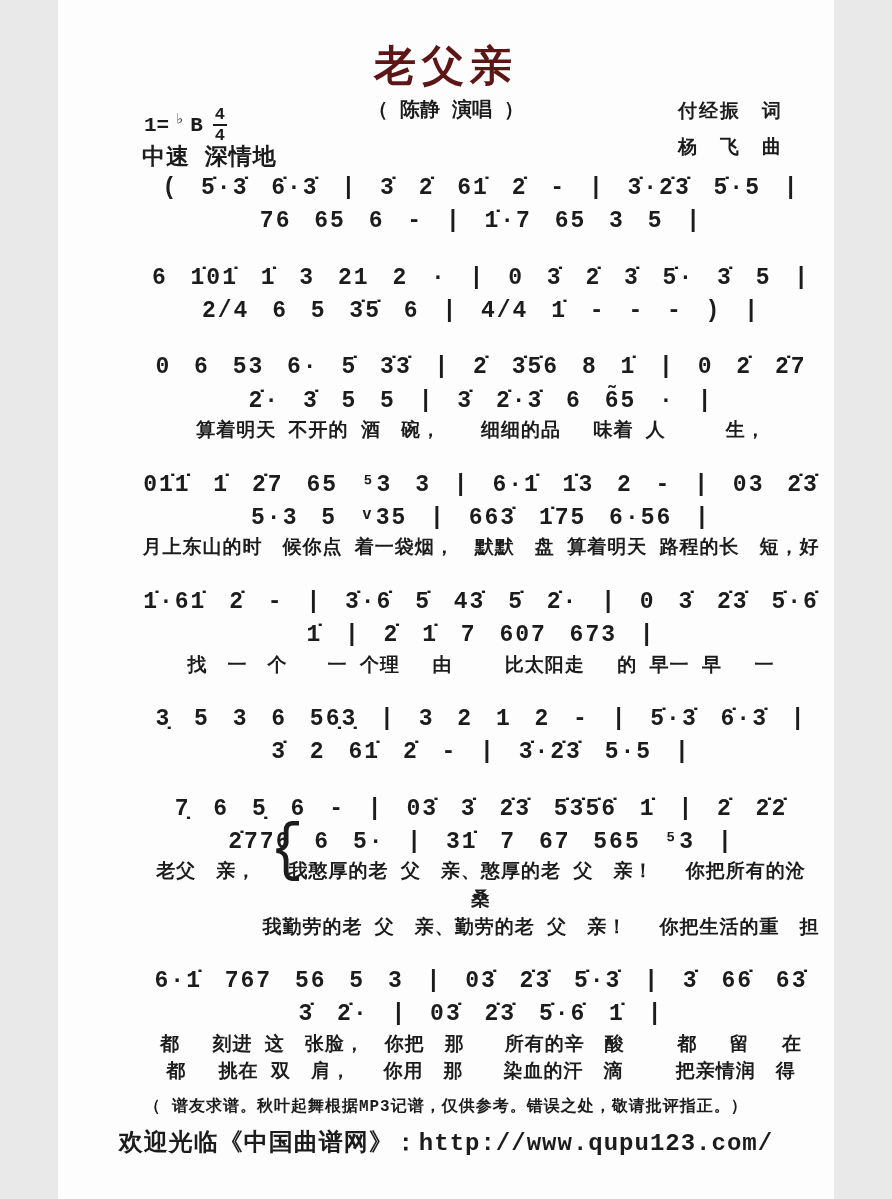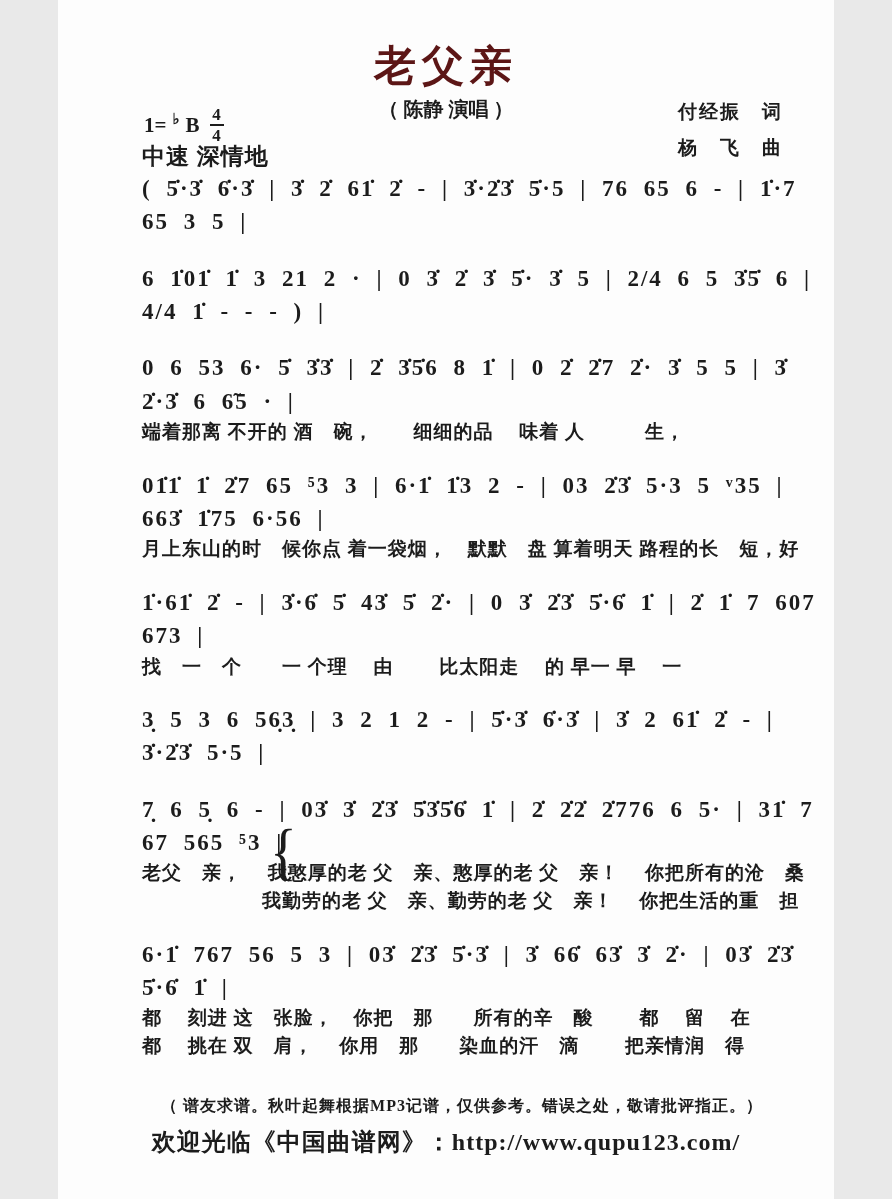--- a/index.html
+++ b/index.html
@@ -3,21 +3,21 @@
 <meta charset="utf-8">
 <style>
   html,body{margin:0;padding:0;background:#e9e9e9;}
   .sheet{
     position:relative;
     width:776px;min-height:1199px;
     margin:0 auto;
     background:#fdfdfd;
     box-sizing:border-box;
     color:#1c1c1c;
-    font-family:Liberation Serif, serif;
+    font-family:Liberation Mono, monospace;
     overflow:hidden;
   }
   
   .title{
     position:absolute;top:38px;left:0;width:100%;
     text-align:center;font-size:42px;font-weight:bold;
     letter-spacing:6px;
   }
   .subtitle{
     position:absolute;top:96px;left:0;width:100%;
@@ -37,21 +37,21 @@
   }
   .credits{
     position:absolute;top:94px;right:51px;
     font-size:19px;font-weight:bold;line-height:1.9;text-align:left;
     letter-spacing:2px;
   }
   
   .score{
     position:absolute;top:168px;left:84px;right:14px;
   }
-  .system{position:relative;margin-bottom:19px;}
+  .system{position:relative;margin-bottom:19px;text-align:center;}
   .notation{
     font-size:23px;font-weight:bold;
     letter-spacing:2px;word-spacing:7px;
     line-height:1.45;
     white-space:pre-wrap;
     padding-top:4px;
   }
   .lyric{
     font-size:19px;font-weight:bold;
     line-height:1.45;
@@ -60,21 +60,21 @@
   }
   .brace{
     position:absolute;left:128px;top:34px;
     font-size:56px;font-weight:normal;
     transform:scaleY(1.15);transform-origin:center;
     line-height:1;
   }
   .lyr2{margin-left:0;}
   
   .footnote{
-    position:absolute;top:1096px;left:16px;width:100%;
+    position:absolute;top:1096px;left:0;width:100%;
     text-align:center;font-size:16px;font-weight:bold;letter-spacing:1px;
   }
   .sitenote{
     position:absolute;top:1126px;left:0;width:100%;
     text-align:center;font-size:24px;font-weight:bold;letter-spacing:1px;
   }
 </style>
 </head>
 <body>
 
@@ -107,21 +107,21 @@
     <div class="system">
       <div class="notation">( 5̇·3̇ 6̇·3̇ | 3̇ 2̇ 61̇ 2̇ - | 3̇·2̇3̇ 5̇·5 | 76 65 6 - | 1̇·7 65 3 5 |</div>
     </div>
 
     <div class="system">
       <div class="notation">6 1̇01̇ 1̇ 3 21 2 · | 0 3̇ 2̇ 3̇ 5̇· 3̇ 5 | 2/4 6 5 3̇5̇ 6 | 4/4 1̇ - - - ) |</div>
     </div>
 
     <div class="system">
       <div class="notation">0 6 53 6· 5̇ 3̇3̇ | 2̇ 3̇5̇6 8 1̇ | 0 2̇ 2̇7 2̇· 3̇ 5 5 | 3̇ 2̇·3̇ 6 6̃5 · |</div>
-      <div class="lyric">端着那离 不开的 酒　碗，　　细细的品　 味着 人　　　生，</div>
+      <div class="lyric">算着明天 不开的 酒　碗，　　细细的品　 味着 人　　　生，</div>
     </div>
 
 
     <div class="system">
       <div class="notation">01̇1̇ 1̇ 2̇7 65 ⁵3 3 | 6·1̇ 1̇3 2 - | 03 2̇3̇ 5·3 5 ᵛ35 | 663̇ 1̇75 6·56 |</div>
       <div class="lyric">月上东山的时　候你点 着一袋烟，　默默　盘 算着明天 路程的长　短，好</div>
     </div>
 
     <div class="system">
       <div class="notation">1̇·61̇ 2̇ - | 3̇·6̇ 5̇ 43̇ 5̇ 2̇· | 0 3̇ 2̇3̇ 5̇·6̇ 1̇ | 2̇ 1̇ 7 607 673 |</div>

